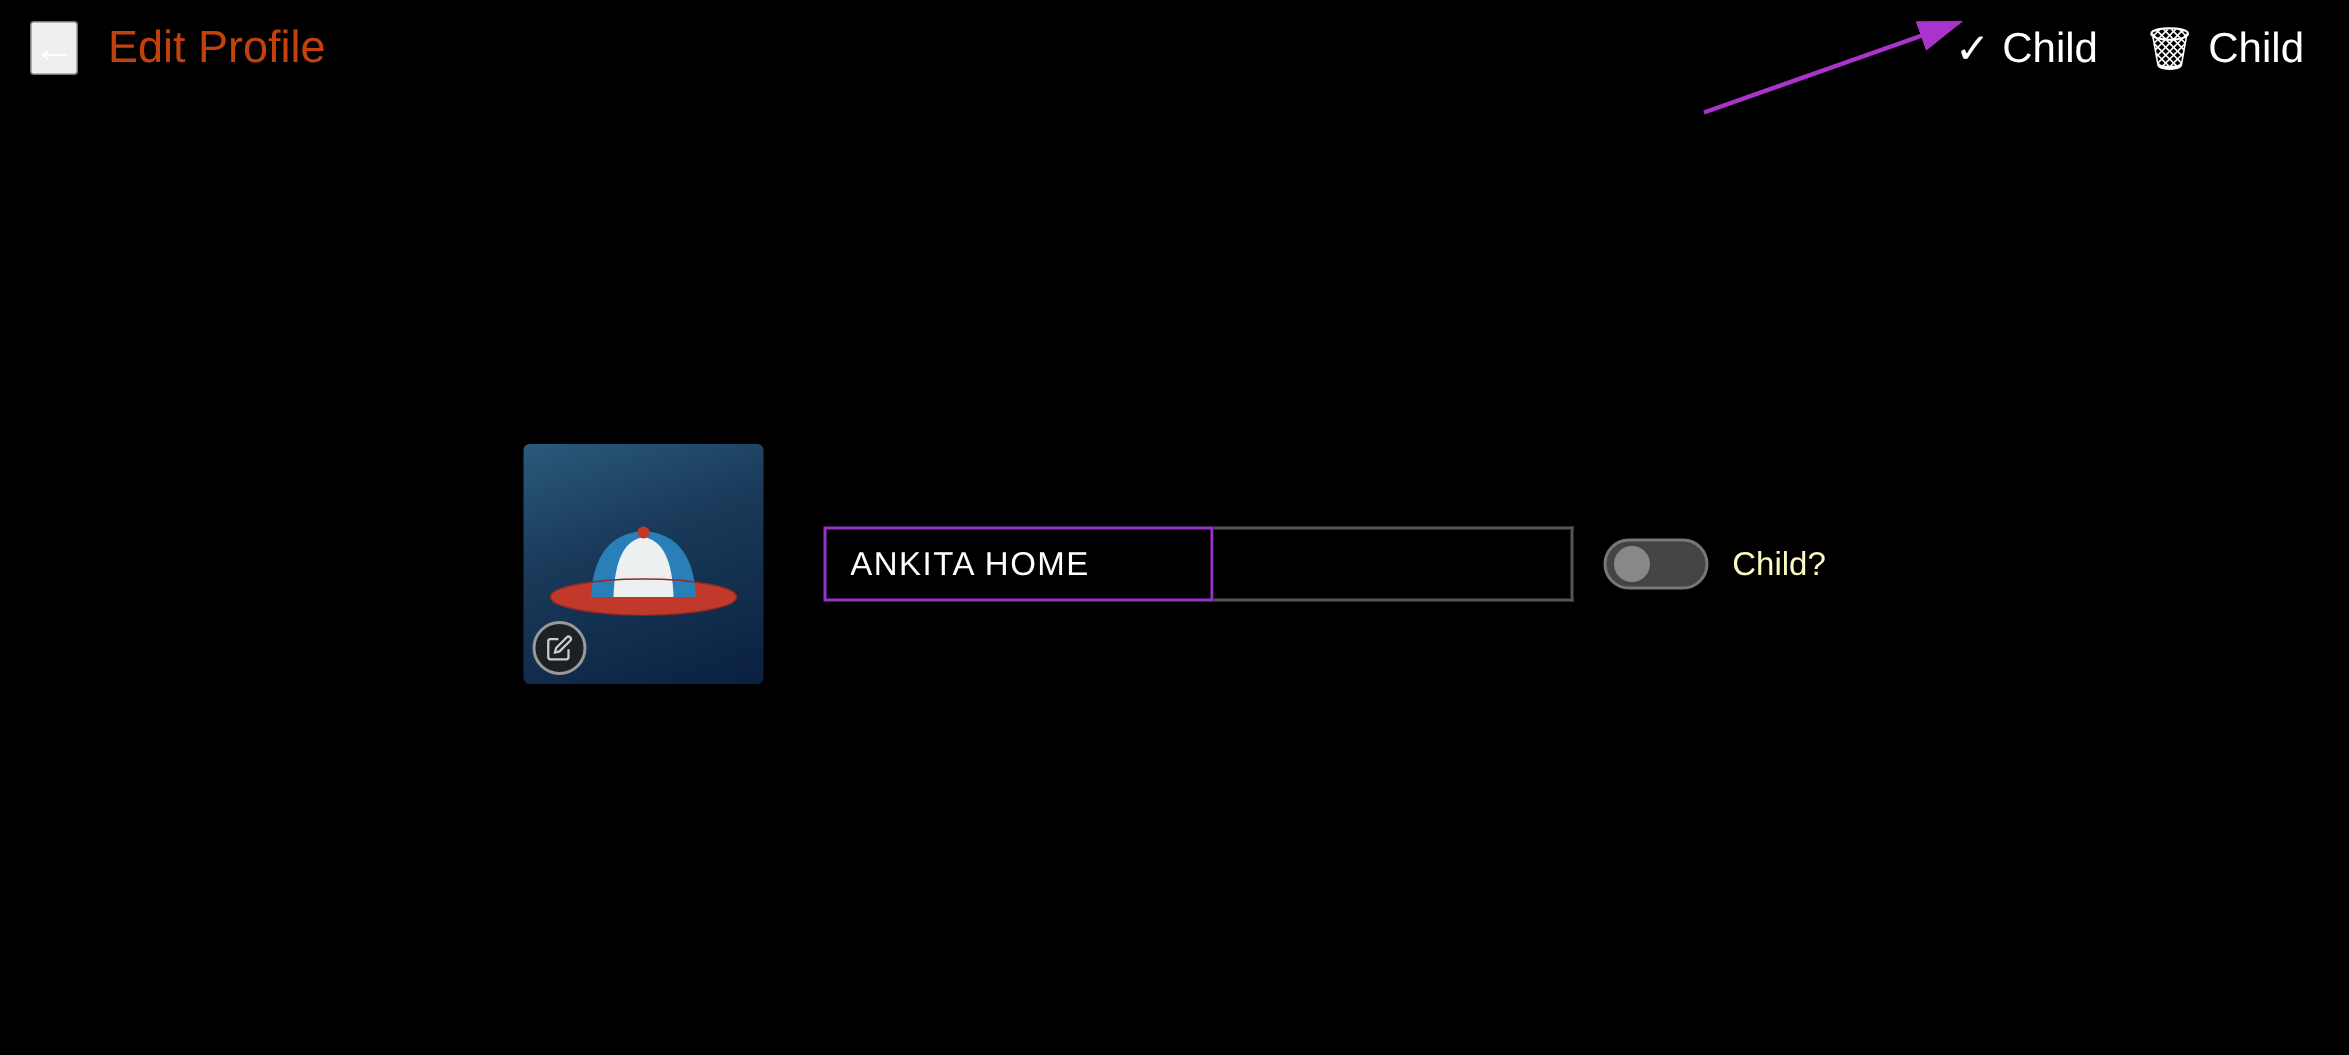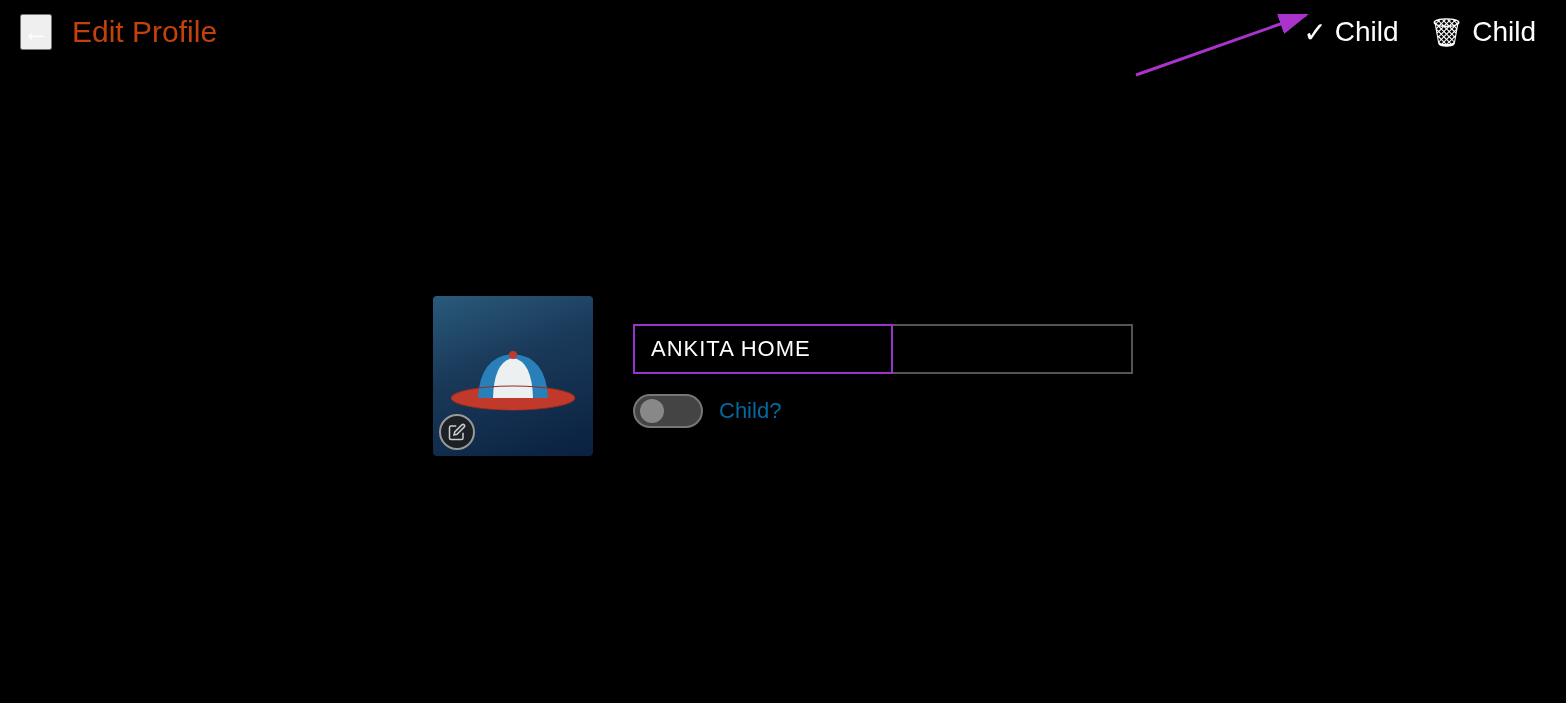--- a/index.html
+++ b/index.html
@@ -127,22 +127,23 @@
       display: flex;
       align-items: center;
       justify-content: center;
       font-size: 16px;
       color: #ccc;
     }
 
     
     .form-fields {
       display: flex;
-      flex-direction: column;
+      flex-direction: row;
       gap: 20px;
+      align-items: center;
     }
 
     .name-fields {
       display: flex;
       gap: 0;
     }
 
     .name-input-first {
       font-size: 22px;
       color: #ffffff;
@@ -195,21 +196,21 @@
       top: 3px;
       left: 5px;
       width: 24px;
       height: 24px;
       border-radius: 50%;
       background: #888;
     }
 
     .child-label {
       font-size: 22px;
-      color: #0369a1;
+      color: #fef9c3;
     }
 
     
     .arrow-svg {
       position: absolute;
       top: 5px;
       right: 220px;
       pointer-events: none;
     }
   </style>

